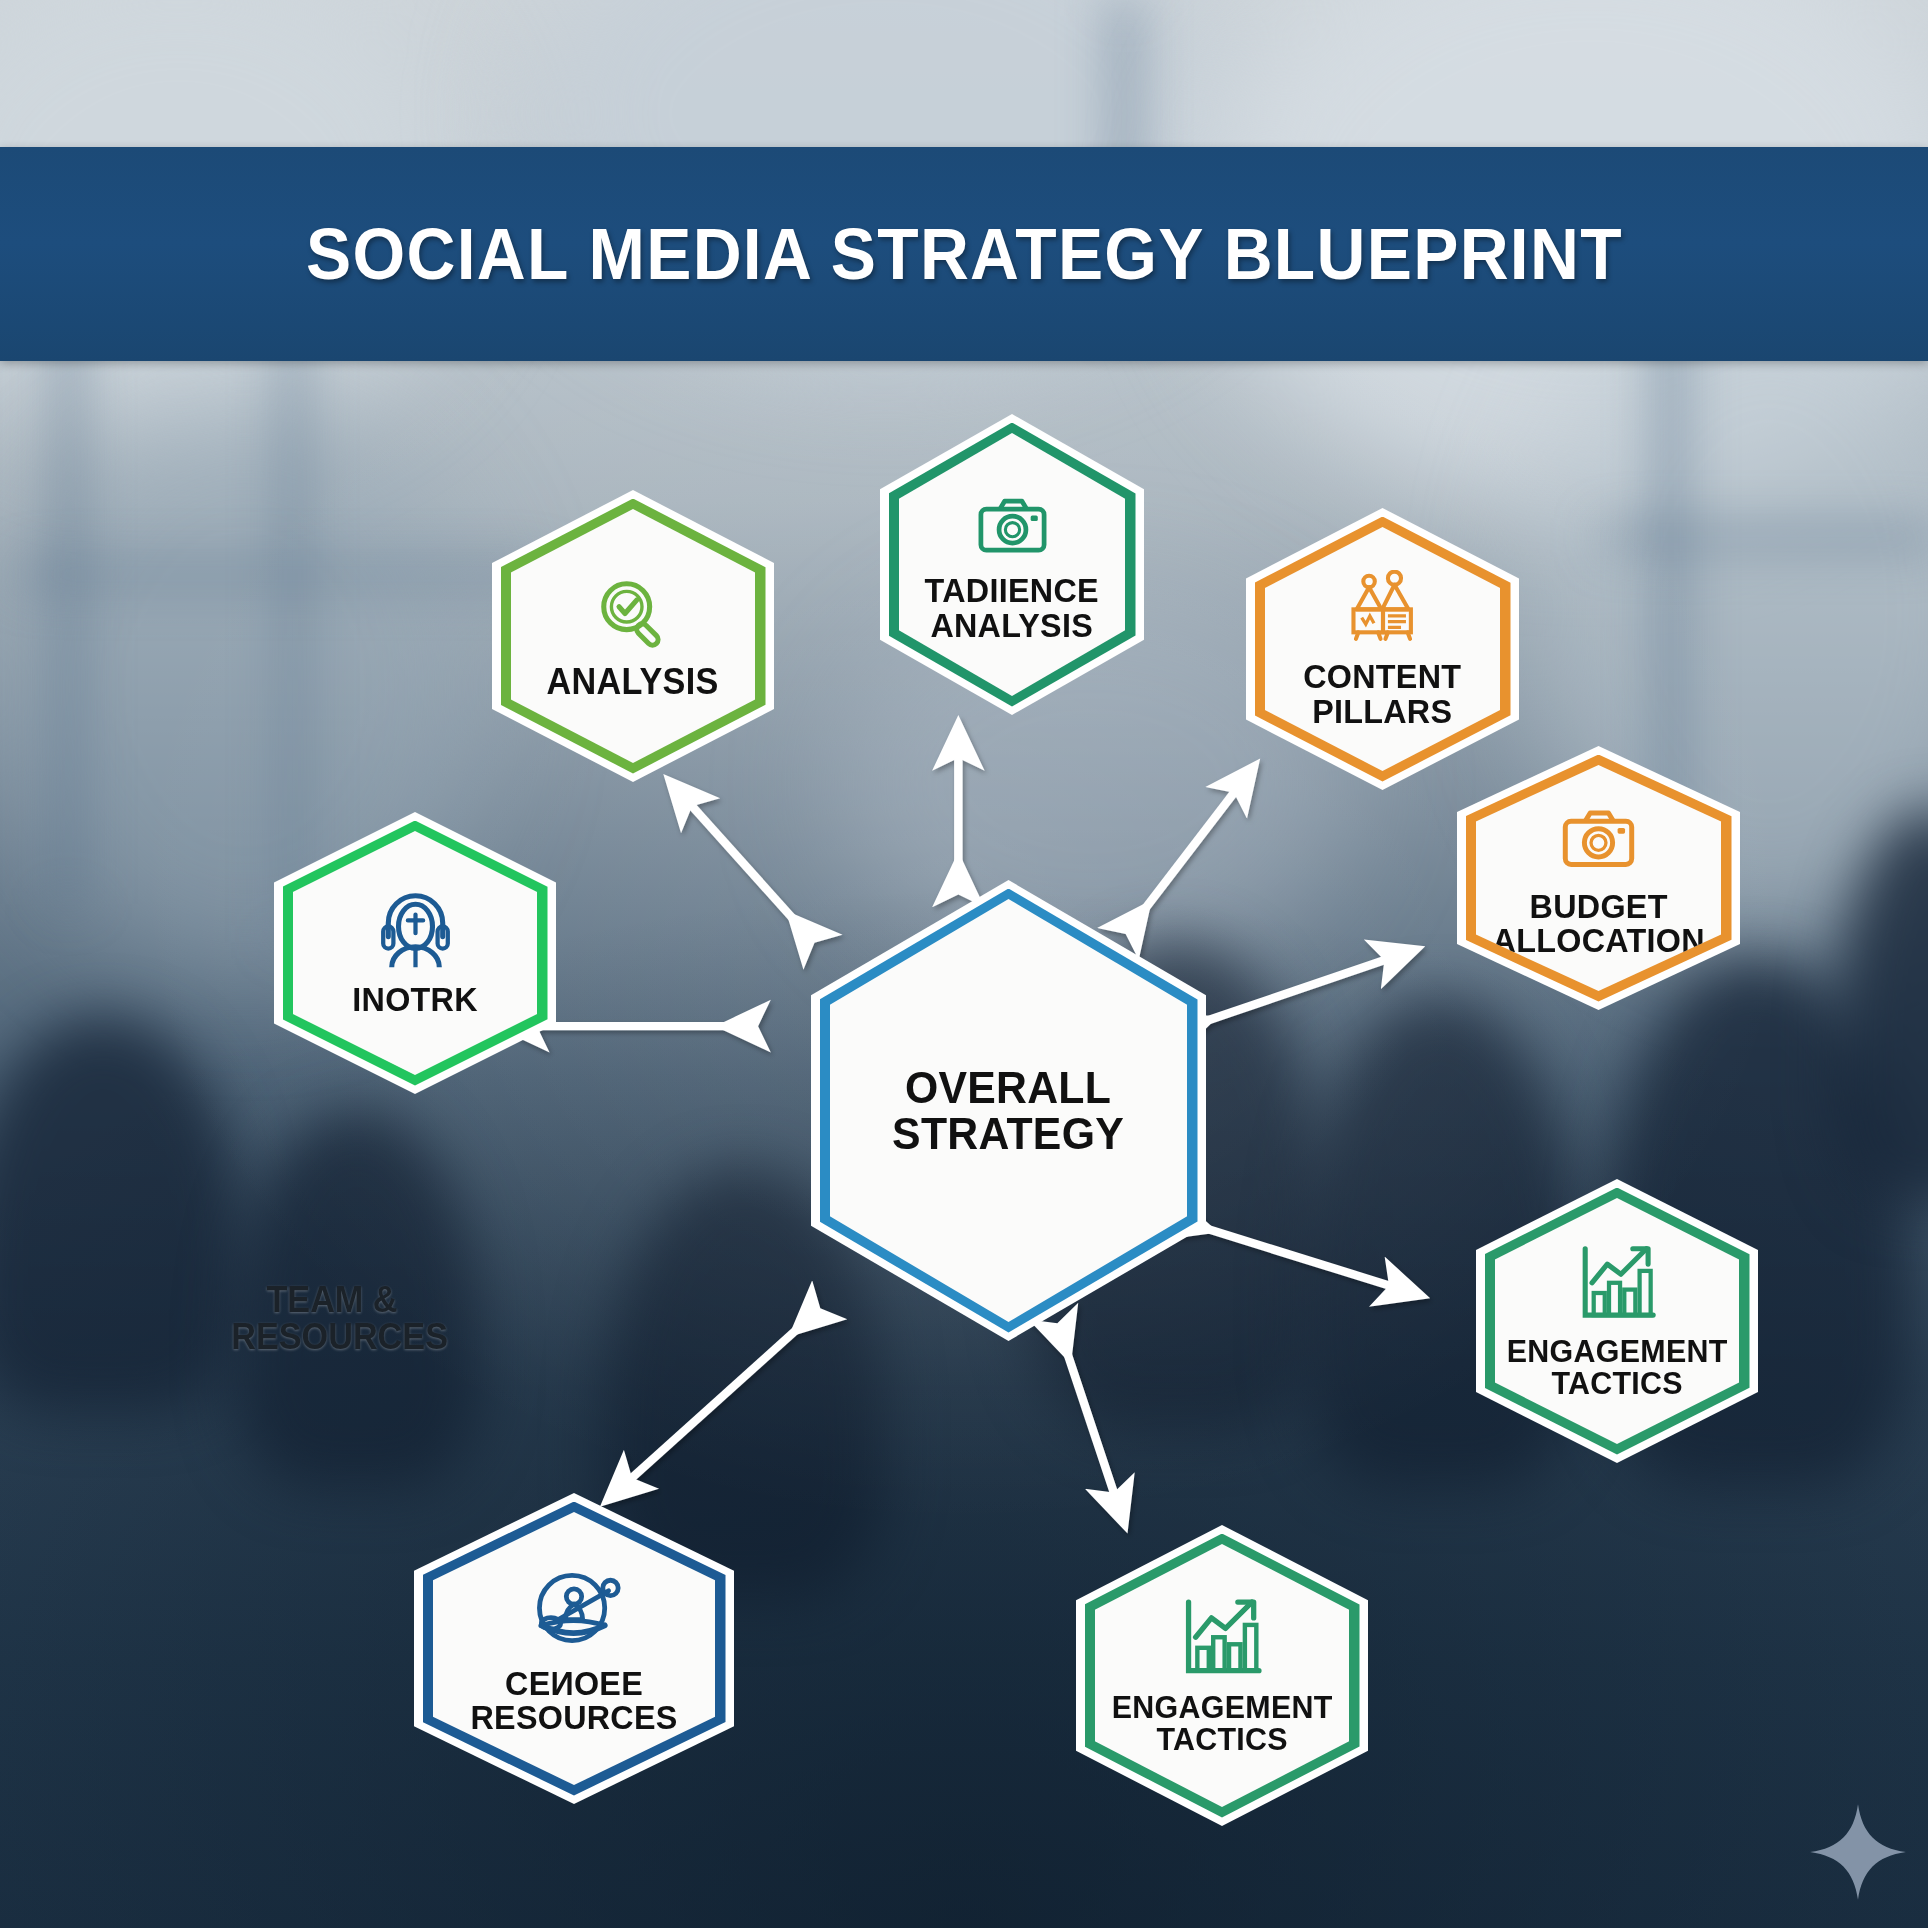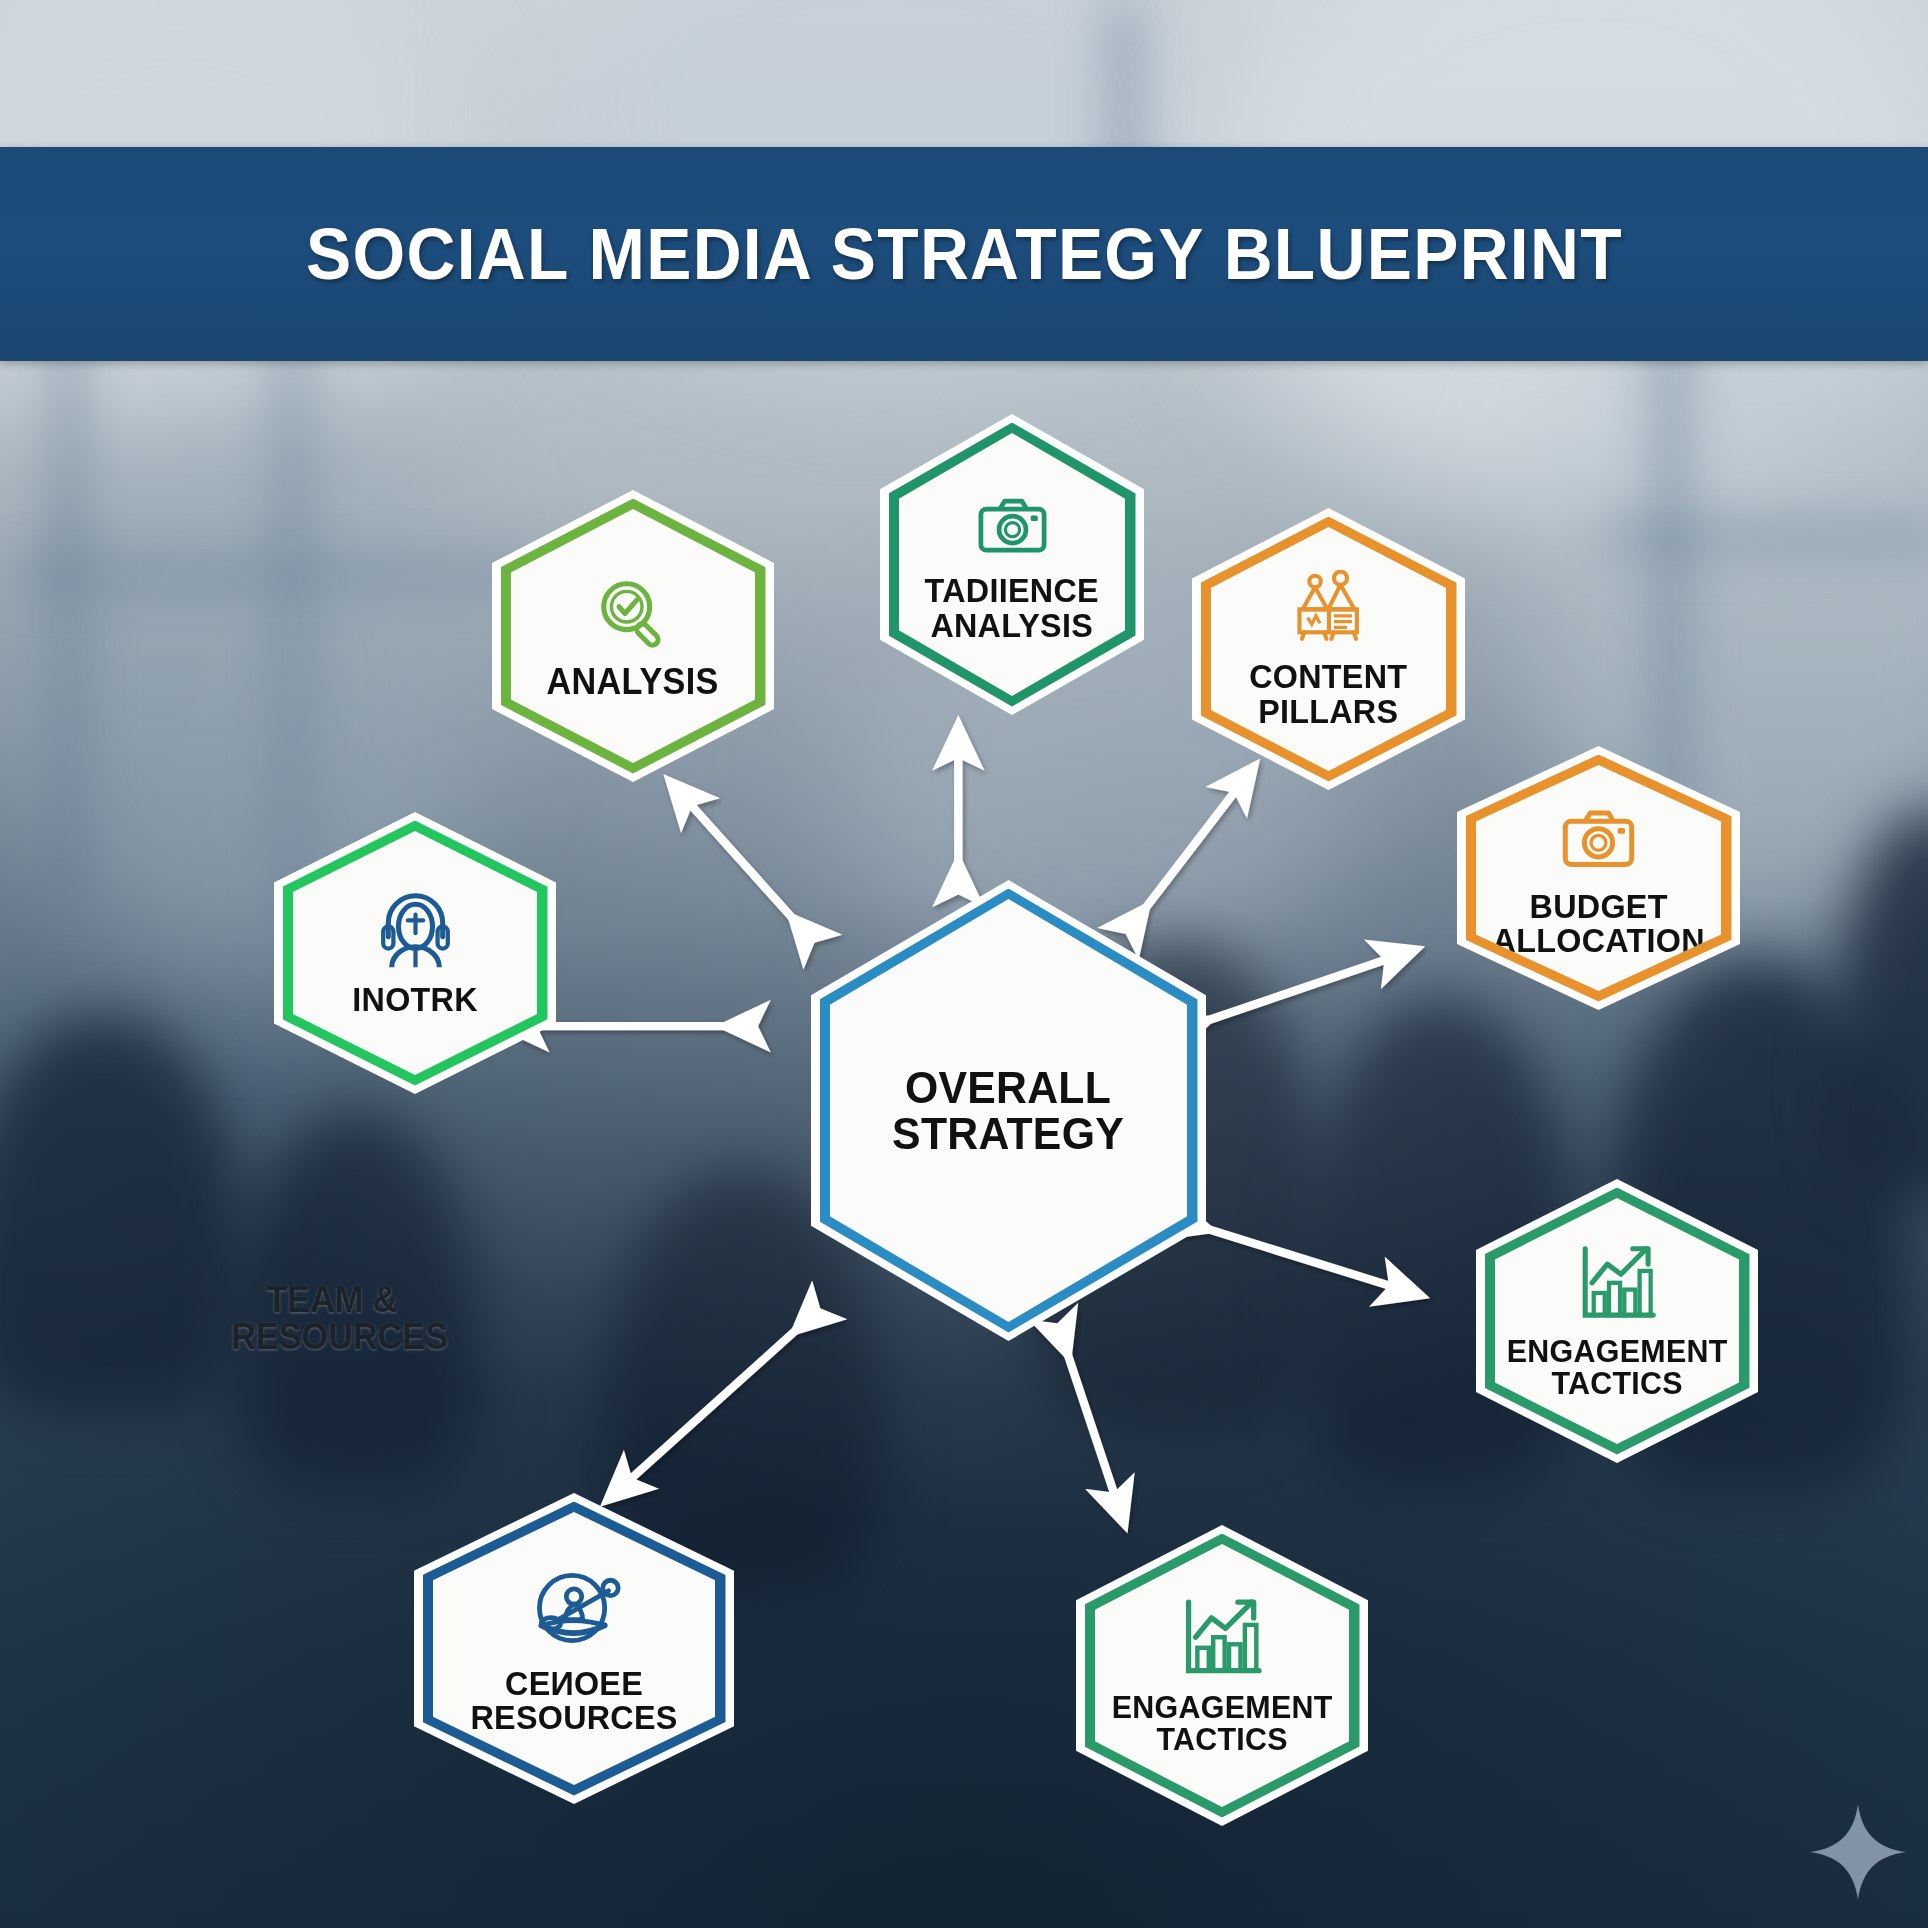--- a/index.html
+++ b/index.html
@@ -246,21 +246,21 @@
               <path d="M34 28 L40 18 L62 18 L68 28" fill="none" stroke="#21956a" stroke-width="6" stroke-linejoin="round"></path>
               <circle cx="50" cy="54" r="17" fill="none" stroke="#21956a" stroke-width="6"></circle>
               <circle cx="50" cy="54" r="9" fill="none" stroke="#21956a" stroke-width="4"></circle>
               <rect x="73" y="36" width="9" height="7" rx="2" fill="#21956a"></rect>
             </svg>
             <div class="hex-label" style="font-size: 34px;">TADIIENCE
 ANALYSIS</div>
           </div>
         </div>
       </div>
-      <div class="hex" style="left: 1144px; top: 508px; width: 273px; height: 282px;">
+      <div class="hex" style="left: 1198px; top: 508px; width: 273px; height: 282px;">
         <div class="hex-inner" style="background: rgb(232, 146, 46);">
           <div class="hex-core">
             <svg width="82" height="82" viewBox="0 0 100 100" class="hex-icon">
               <circle cx="33" cy="14" r="7" fill="none" stroke="#e8922e" stroke-width="5"></circle>
               <circle cx="64" cy="10" r="8" fill="none" stroke="#e8922e" stroke-width="5"></circle>
               <path d="M33 21 L18 48 L48 48 L33 21 Z" fill="none" stroke="#e8922e" stroke-width="5" stroke-linejoin="round"></path>
               <path d="M64 18 L49 48 L81 48 L64 18 Z" fill="none" stroke="#e8922e" stroke-width="5" stroke-linejoin="round"></path>
               <rect x="14" y="48" width="36" height="28" fill="none" stroke="#e8922e" stroke-width="5"></rect>
               <rect x="50" y="48" width="34" height="28" fill="none" stroke="#e8922e" stroke-width="5"></rect>
               <path d="M56 56 H78 M56 63 H78 M56 70 H72" stroke="#e8922e" stroke-width="4"></path>

